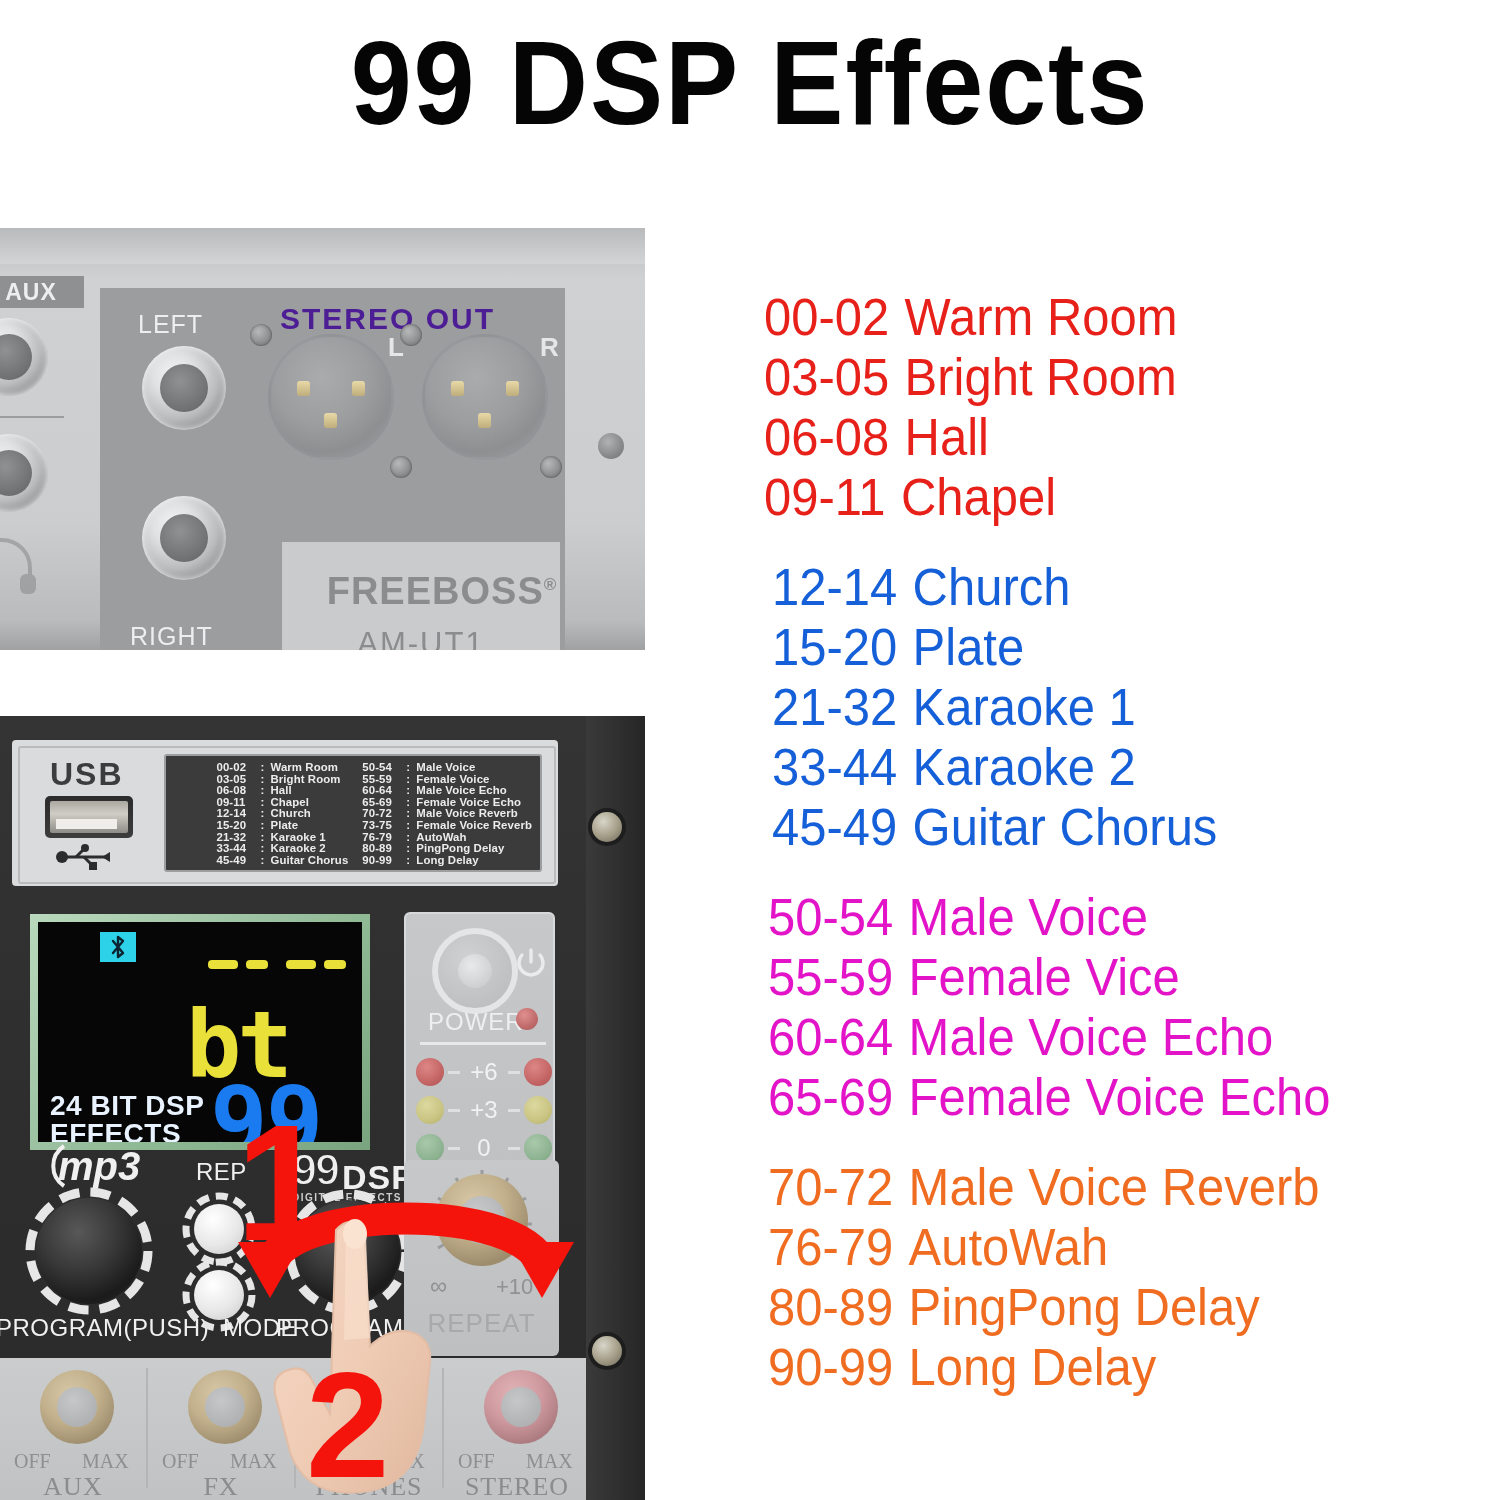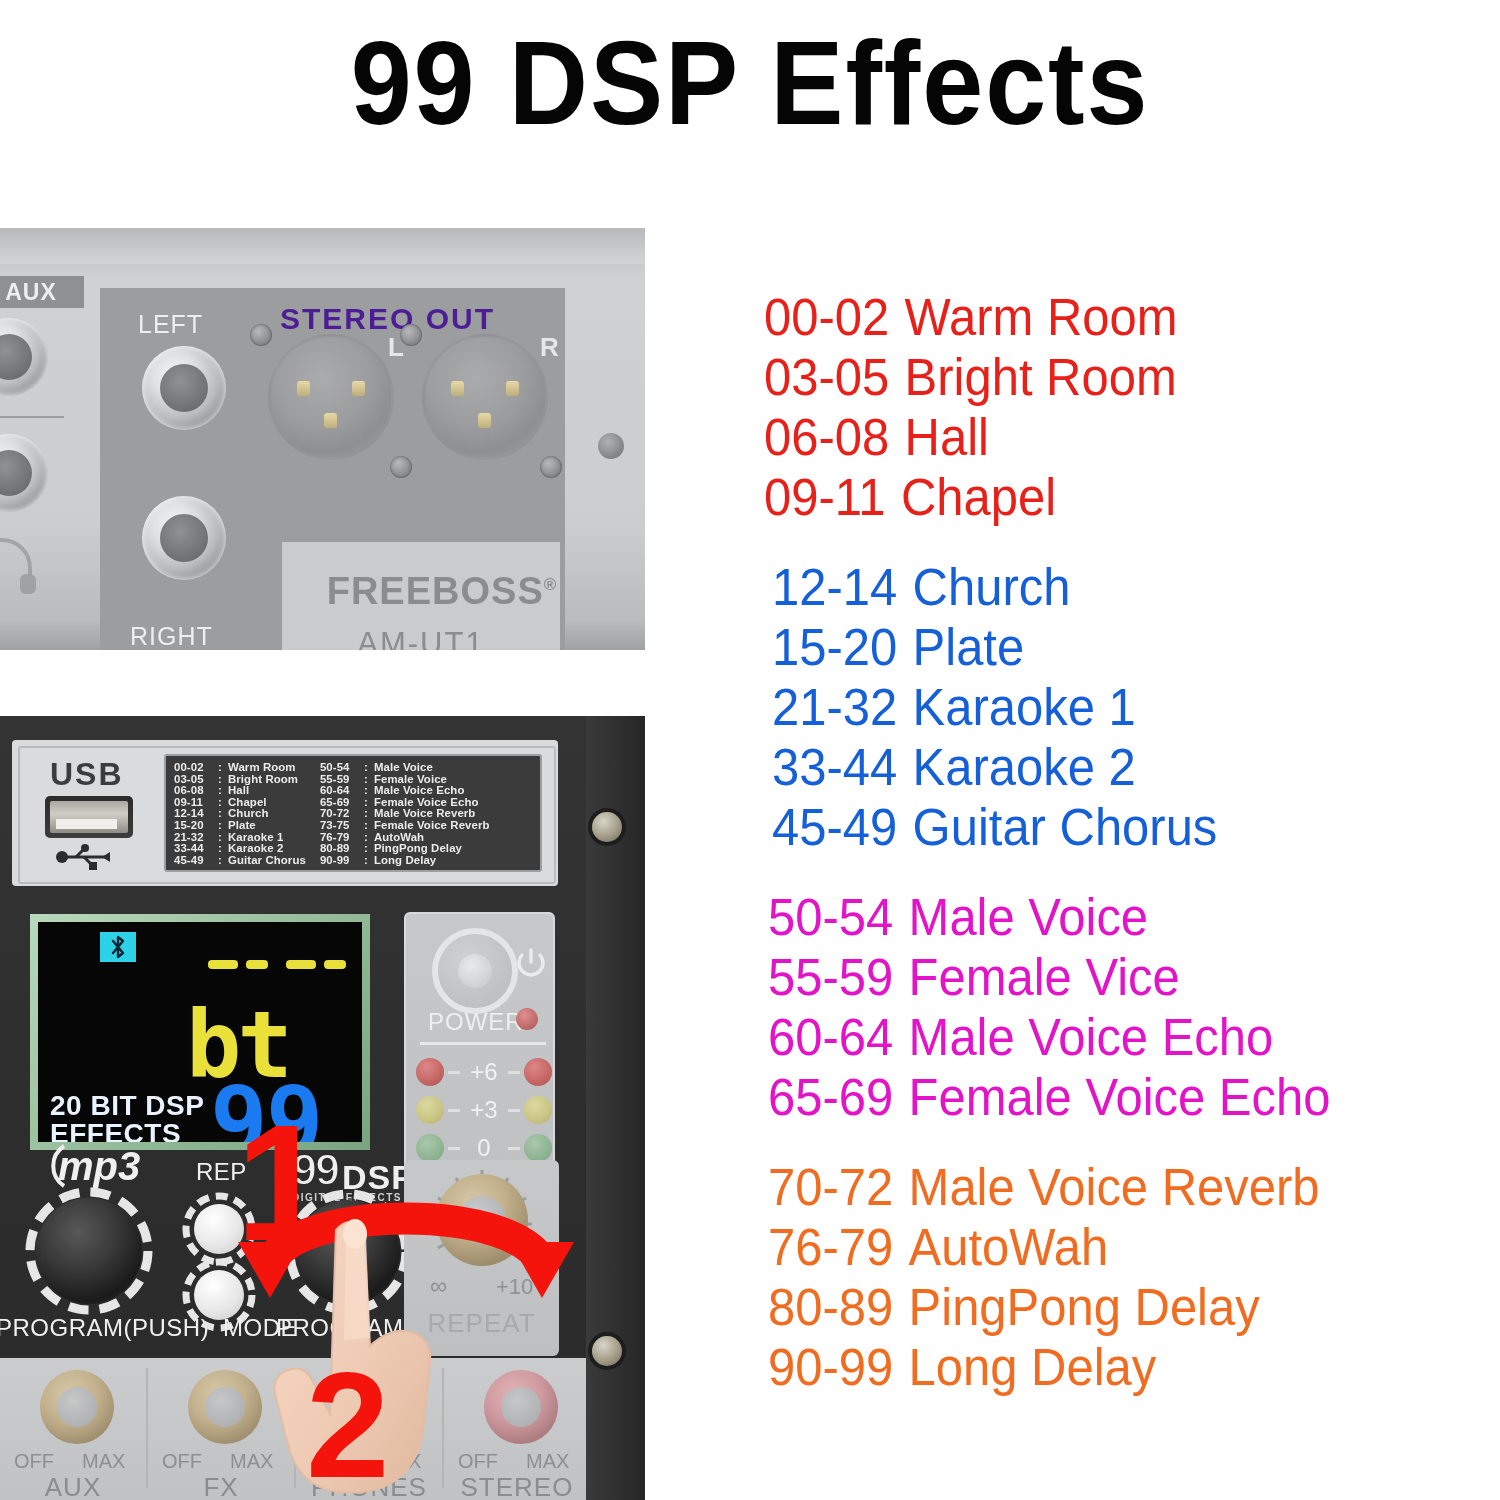--- a/index.html
+++ b/index.html
@@ -121,21 +121,21 @@
     color:#3a3c3e;letter-spacing:2px;}
   .usb-port{position:absolute;left:33px;top:56px;width:88px;height:42px;border-radius:5px;
     background:linear-gradient(180deg,#2b2b2b,#3d3d3d);padding:5px;box-sizing:border-box;}
   .usb-port-in{width:100%;height:100%;background:linear-gradient(180deg,#a9a7a0,#cfcdc6 40%,#8e8c86);
     border-radius:2px;position:relative;}
   .usb-port-in::after{content:"";position:absolute;left:8%;bottom:4px;width:78%;height:10px;background:#efeeea;}
   .usb-tri{position:absolute;left:44px;top:104px;width:62px;height:26px;}
 
   .tbl{position:absolute;left:152px;top:14px;width:378px;height:118px;
     border:2px solid #9c9e9f;border-radius:3px;background:#3b3b3b;
-    box-sizing:border-box;padding:6px 8px;display:flex;gap:14px;}
+    box-sizing:border-box;padding:6px 8px;display:flex;gap:14px;justify-content:flex-end;}
   .tbl-col{display:flex;flex-direction:column;justify-content:space-between;}
   .tbl-row{font-size:11.4px;font-weight:bold;color:#ececec;white-space:nowrap;
     letter-spacing:.1px;line-height:11.6px;}
   .tbl-row .c-rng{display:inline-block;width:44px;}
   .tbl-row .c-sep{display:inline-block;width:10px;}
 
   
   .lcd-frame{position:absolute;left:30px;top:198px;width:340px;height:236px;
     background:linear-gradient(135deg,#b9d8bd,#8fb894 60%,#7aa37f);padding:8px;box-sizing:border-box;}
   .lcd{width:100%;height:100%;background:#060606;position:relative;overflow:hidden;text-align:center;}
@@ -199,21 +199,21 @@
     background:radial-gradient(circle at 40% 32%,#d7c7a6 0%,#c2b08c 40%,#9d8c6c 75%,#b6a687 100%);}
   .rep-knob::after{content:"";position:absolute;left:50%;top:50%;transform:translate(-50%,-50%);
     width:48px;height:48px;border-radius:50%;background:radial-gradient(circle at 40% 34%,#c7c9ca,#a9abac);}
   .rep-min{position:absolute;left:26px;top:112px;font-size:24px;color:#8f9193;}
   .rep-max{position:absolute;left:92px;top:114px;font-size:22px;color:#8f9193;}
   .rep-lbl{position:absolute;left:0;top:148px;width:155px;text-align:center;font-size:26px;color:#a7a9ab;letter-spacing:1px;}
 
   
   .strip{position:absolute;left:0;top:1358px;width:586px;height:142px;
     background:linear-gradient(180deg,#cacccd,#c0c2c3);}
-  .strip-cell{position:absolute;top:0;width:172px;height:142px;}
+  .strip-cell{position:absolute;top:0;width:172px;height:142px;font-family:Liberation Serif, serif;}
   .cell-div{position:absolute;top:10px;width:2px;height:120px;background:#b3b5b6;}
   .sknob{position:absolute;left:40px;top:12px;width:74px;height:74px;border-radius:50%;
     background:radial-gradient(circle at 40% 32%,#d7c7a6 0%,#c3b18d 42%,#a08f6f 76%,#b8a889 100%);}
   .sknob.redk{background:radial-gradient(circle at 40% 32%,#e0b3b6 0%,#cf9a9f 42%,#ab7b80 76%,#c49498 100%);}
   .sknob::after{content:"";position:absolute;left:50%;top:50%;transform:translate(-50%,-50%);
     width:40px;height:40px;border-radius:50%;background:radial-gradient(circle at 40% 34%,#c5c7c8,#a7a9aa);}
   .soff{position:absolute;left:14px;top:92px;font-size:20px;color:#8d8f91;}
   .smax{position:absolute;left:82px;top:92px;font-size:20px;color:#8d8f91;}
   .slbl{position:absolute;left:0;top:114px;width:146px;text-align:center;font-size:26px;color:#8a8c8e;letter-spacing:1px;}
   .step1{position:absolute;left:236px;top:1108px;font-size:165px;font-weight:bold;color:#f5140c;
@@ -340,21 +340,21 @@
           <svg width="18" height="24" viewBox="0 0 18 24">
             <path d="M4 6 L14 18 L9 22 V2 L14 6 L4 18" fill="none" stroke="#0b2330" stroke-width="2.4" stroke-linejoin="round" stroke-linecap="round"></path>
           </svg>
         </div>
         <div class="dash d1"></div>
         <div class="dash d2"></div>
         <div class="dash d3"></div>
         <div class="dash d4"></div>
         <div class="seg-bt">bt</div>
         <div class="seg-99">99</div>
-        <div class="lcd-txt1">20 BIT DSP</div>
+        <div class="lcd-txt1">24 BIT DSP</div>
         <div class="lcd-txt2">EFFECTS</div>
       </div>
     </div>
 
     <div class="vu">
       <div class="pwr-ring"></div>
       <svg class="pwr-glyph" viewBox="0 0 30 34">
         <path d="M15 4 V16" stroke="#e9ebec" stroke-width="3.4" stroke-linecap="round" fill="none"></path>
         <path d="M6 9 a12 12 0 1 0 18 0" stroke="#e9ebec" stroke-width="3.4" fill="none" stroke-linecap="round"></path>
       </svg>

